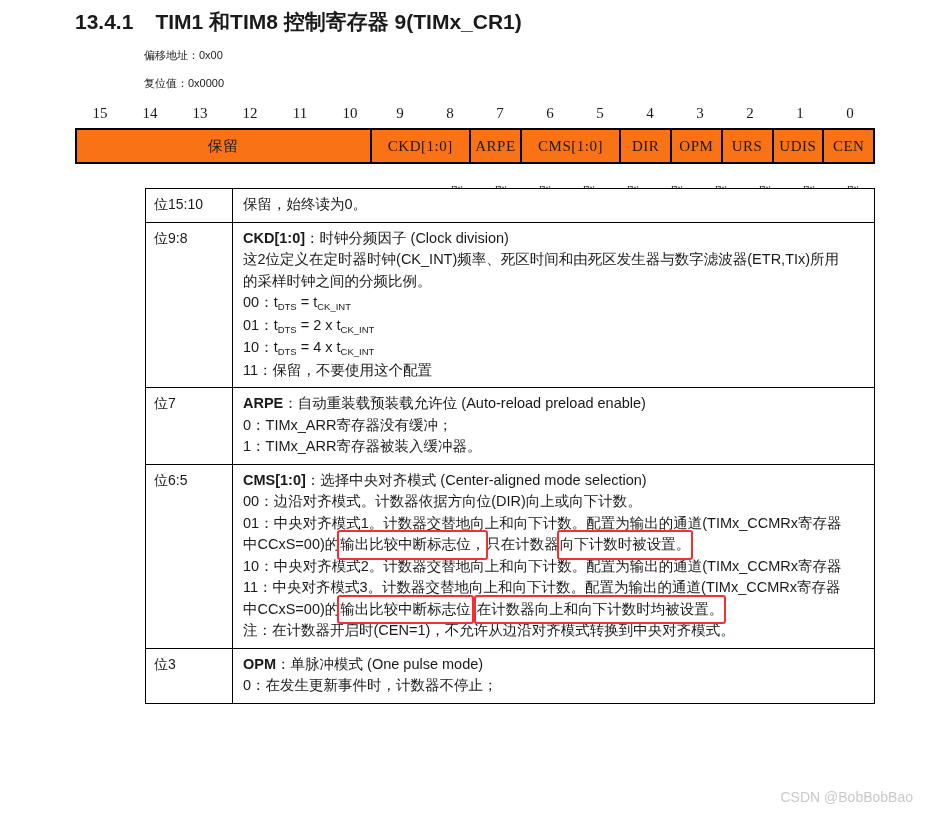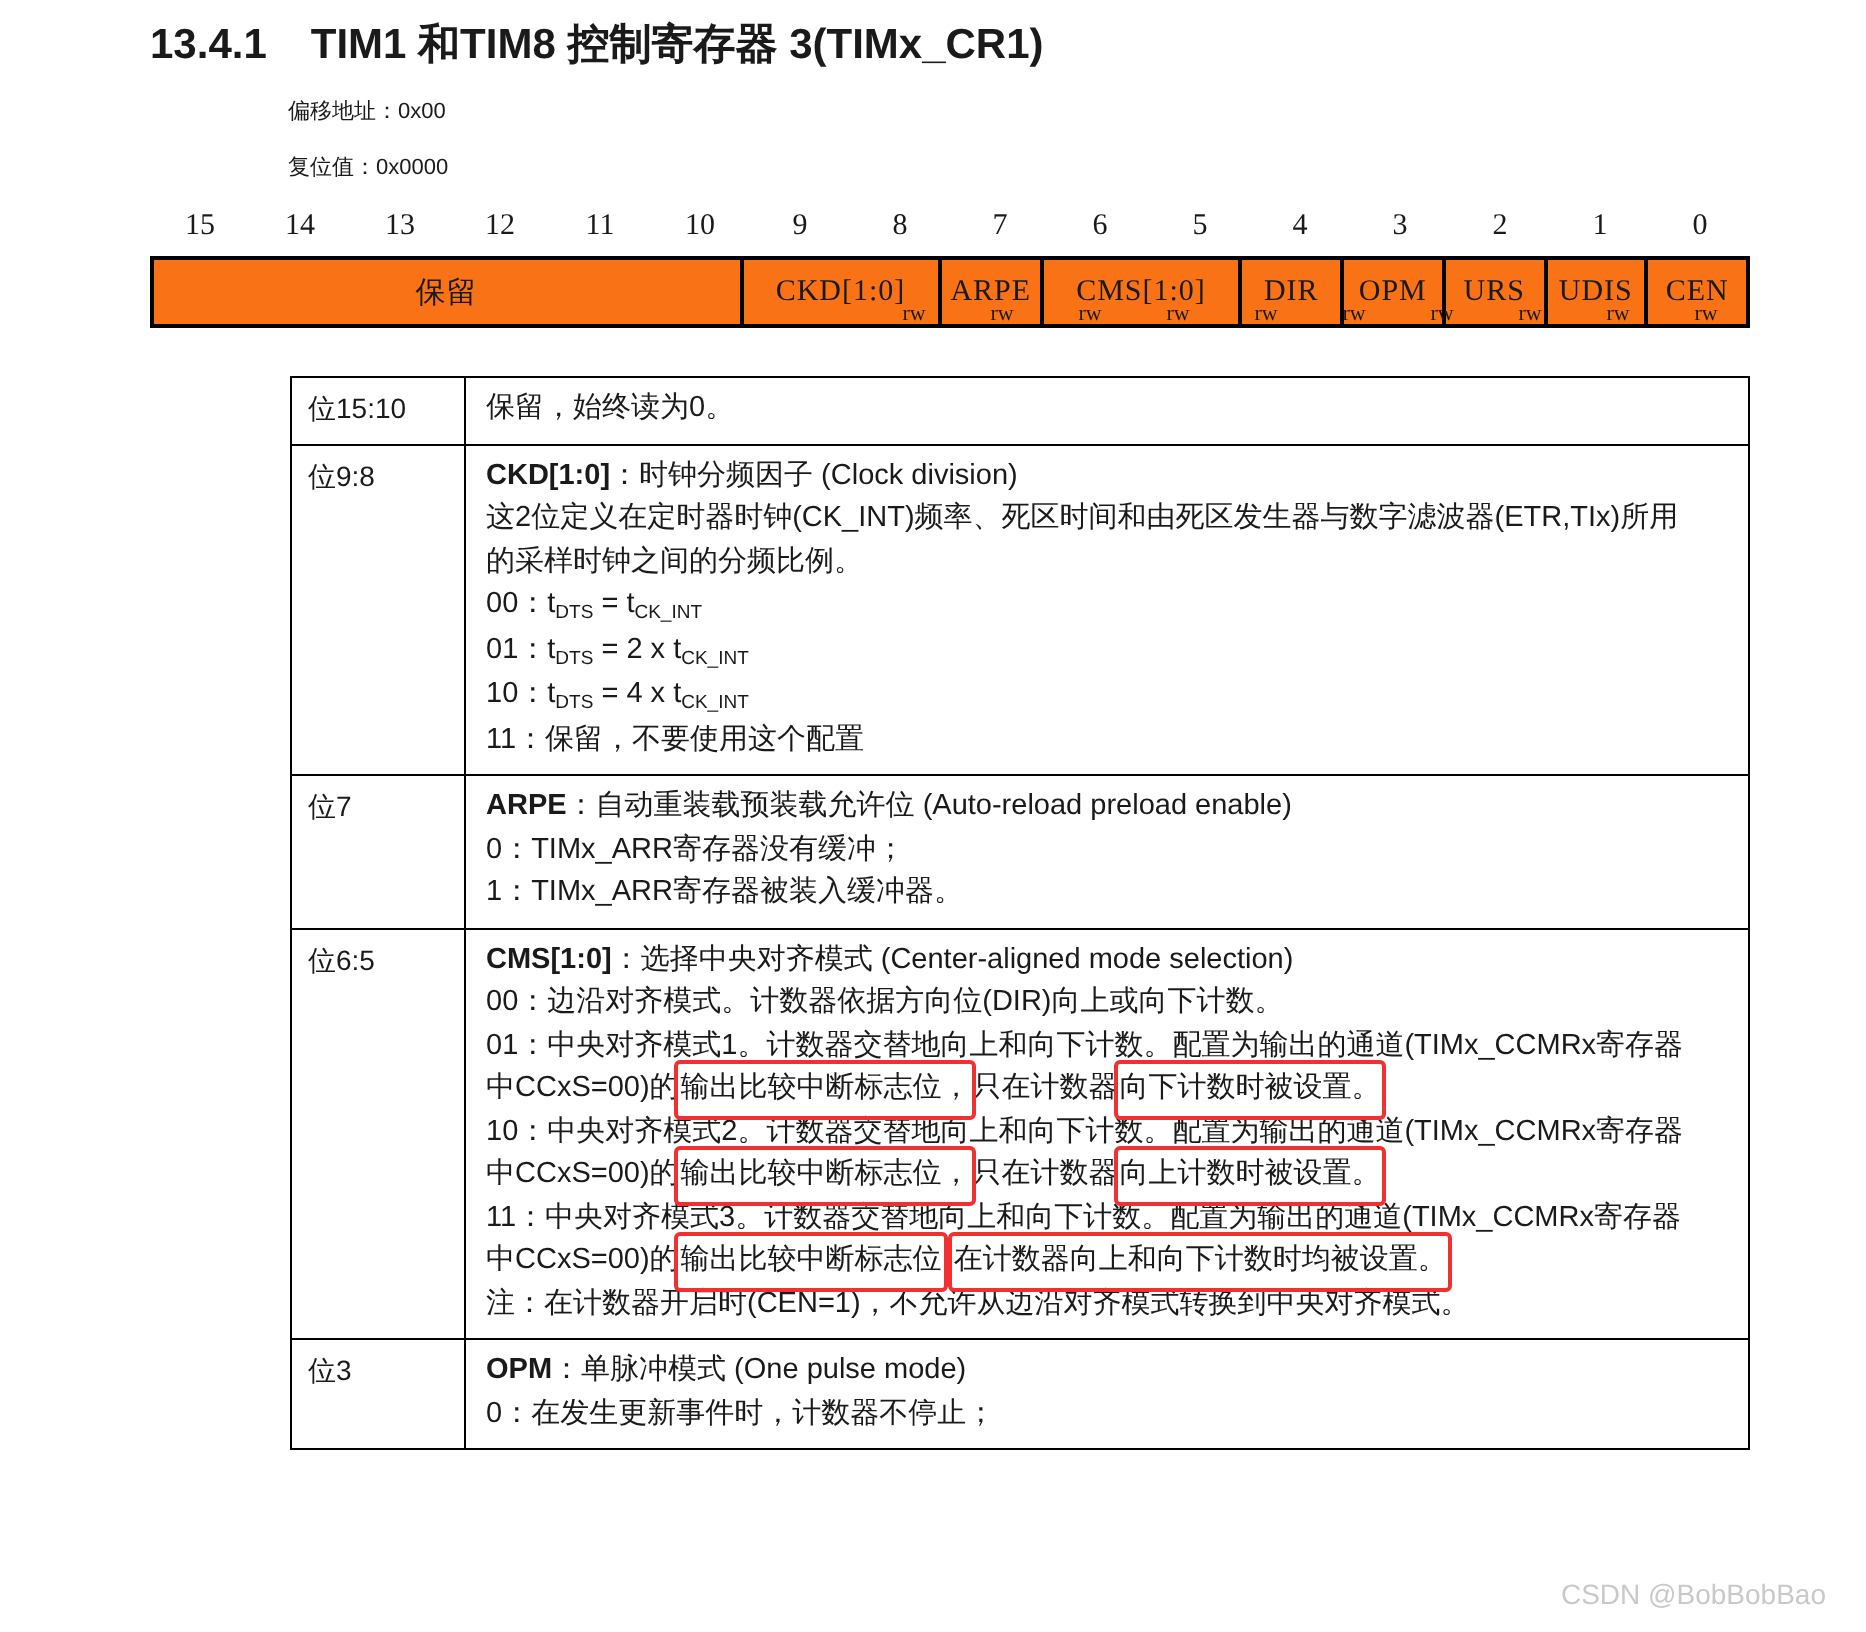--- a/index.html
+++ b/index.html
@@ -55,21 +55,21 @@
     font-size:15px;
     border-right:2px solid #000;
     box-sizing:border-box;
     letter-spacing:0.5px;
   }
   .regcell:last-child{border-right:none;}
   .regcell.reserved{font-family:"Liberation Serif","DejaVu Serif",serif;}
 
   
   .rwrow{
-    position:absolute;left:435px;top:148px;
+    position:absolute;left:435px;top:178px;
     width:440px;height:18px;
     display:flex;
   }
   .rwrow .rw{
     flex:1 1 0;text-align:center;
     font-family:"Liberation Serif","DejaVu Serif",serif;
     font-size:11px;line-height:18px;
   }
 
   
@@ -127,21 +127,21 @@
     font-size:14px;color:#c9c9c9;
     white-space:nowrap;
   }
 </style>
 </head>
 <body>
 
 <div class="page">
 
   <div class="heading">
-    <span class="num">13.4.1</span><span>TIM1 和TIM8 控制寄存器 3(TIMx_CR1)</span>
+    <span class="num">13.4.1</span><span>TIM1 和TIM8 控制寄存器 9(TIMx_CR1)</span>
   </div>
 
   <div class="meta m1">偏移地址：0x00</div>
   <div class="meta m2">复位值：0x0000</div>
 
   <div class="bitnums">
     <div class="bn">15</div>
     <div class="bn">14</div>
     <div class="bn">13</div>
     <div class="bn">12</div>
@@ -216,21 +216,20 @@
     </div>
 
     <div class="drow">
       <div class="dbits">位6:5</div>
       <div class="dbody">
         <p><b>CMS[1:0]</b><span>：</span><span>选择中央对齐模式 (Center-aligned mode selection)</span></p>
         <p>00：边沿对齐模式。计数器依据方向位(DIR)向上或向下计数。</p>
         <p>01：中央对齐模式1。计数器交替地向上和向下计数。配置为输出的通道(TIMx_CCMRx寄存器</p>
         <p><span>中CCxS=00)的</span><span class="hl">输出比较中断标志位，</span><span>只在计数器</span><span class="hl">向下计数时被设置。</span></p>
         <p>10：中央对齐模式2。计数器交替地向上和向下计数。配置为输出的通道(TIMx_CCMRx寄存器</p>
-        <p><span>中CCxS=00)的</span><span class="hl">输出比较中断标志位，</span><span>只在计数器</span><span class="hl">向上计数时被设置。</span></p>
         <p>11：中央对齐模式3。计数器交替地向上和向下计数。配置为输出的通道(TIMx_CCMRx寄存器</p>
         <p><span>中CCxS=00)的</span><span class="hl">输出比较中断标志位</span><span> </span><span class="hl">在计数器向上和向下计数时均被设置。</span></p>
         <p>注：在计数器开启时(CEN=1)，不允许从边沿对齐模式转换到中央对齐模式。</p>
       </div>
     </div>
 
 
     <div class="drow">
       <div class="dbits">位3</div>
       <div class="dbody">

